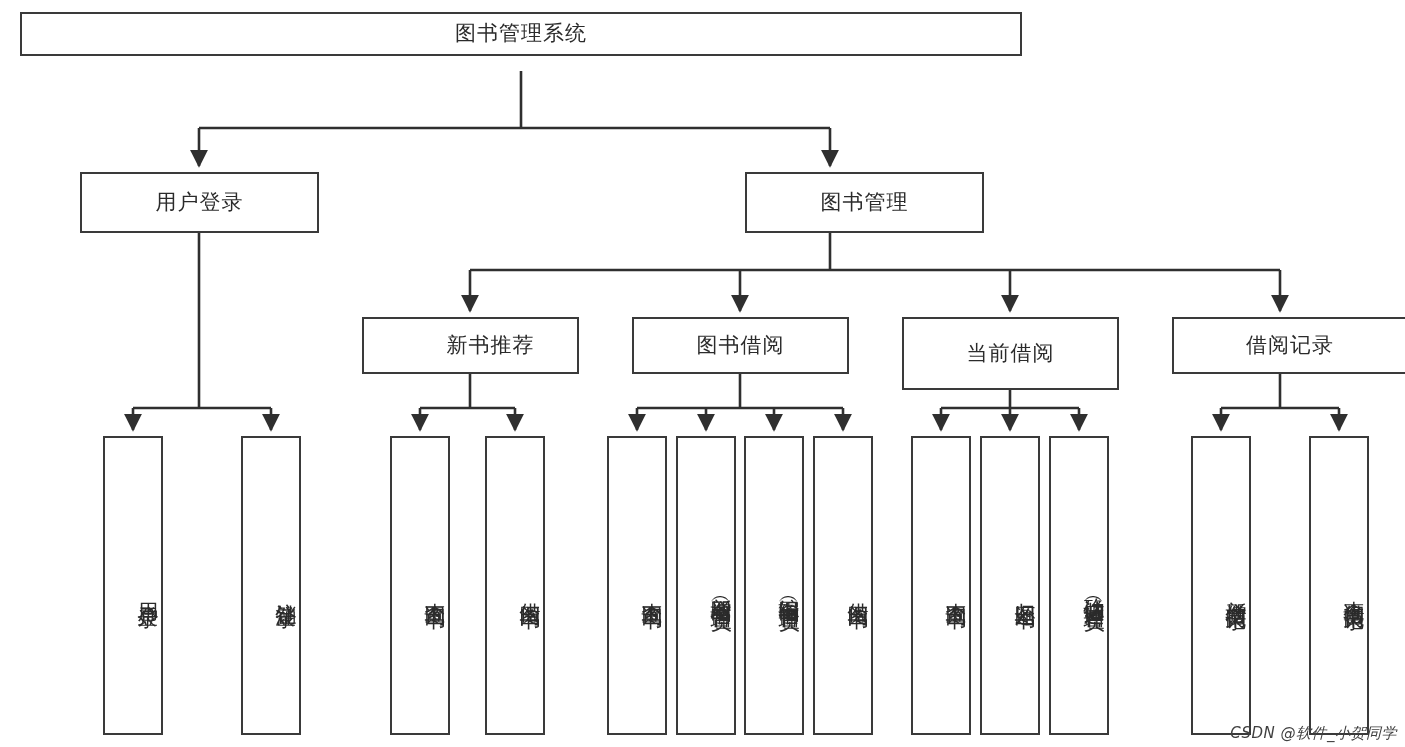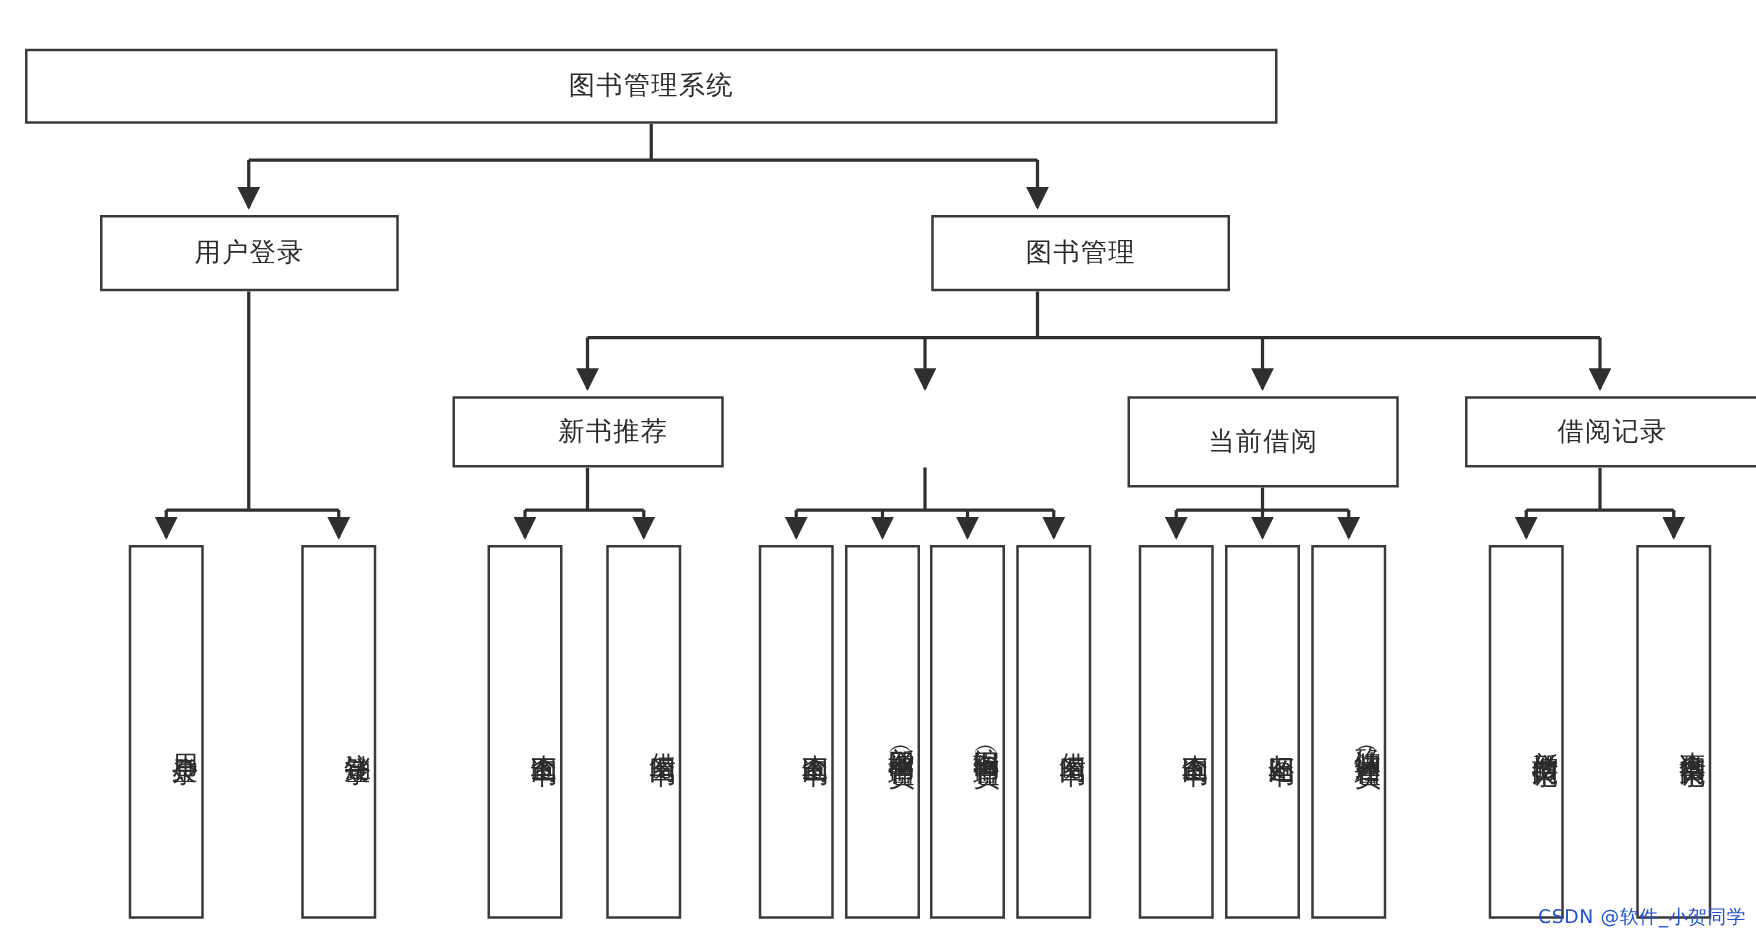--- a/index.html
+++ b/index.html
@@ -52,23 +52,24 @@
   .node.vert .vtxt {
     writing-mode: vertical-rl;
     text-orientation: upright;
     display: block;
   }
   .watermark {
     position: absolute;
     right: 8px;
     bottom: 4px;
     font-size: 15px;
-    color: #1d4ed8;
+    color: #404040;
     white-space: nowrap;
     letter-spacing: 0.5px;
+    font-style: italic;
   }
 </style>
 </head>
 <body>
 
 <div id="canvas">
 
   <svg id="wires" viewBox="0 0 1405 747" xmlns="http://www.w3.org/2000/svg">
     <defs>
       <marker id="arrow" viewBox="0 0 10 10" refX="9" refY="5" markerWidth="7" markerHeight="7" orient="auto-start-reverse">
@@ -112,33 +113,36 @@
       <path d="M 1010 408 L 1010 430" marker-end="url(#arrow)"></path>
       <path d="M 1079 408 L 1079 430" marker-end="url(#arrow)"></path>
 
       <path d="M 1280 374 L 1280 408"></path>
       <path d="M 1221 408 L 1339 408"></path>
       <path d="M 1221 408 L 1221 430" marker-end="url(#arrow)"></path>
       <path d="M 1339 408 L 1339 430" marker-end="url(#arrow)"></path>
     </g>
   </svg>
 
-  <div class="node horiz" style="left:20px; top:12px; width:1002px; height:60px;margin-top:27px;">
+  <div class="node horiz" style="left:20px; top:12px; width:1002px; height:44px;">
     <span>图书管理系统</span>
   </div>
 
   <div class="node horiz" style="left:80px; top:172px; width:239px; height:61px;">
     <span>用户登录</span>
   </div>
   <div class="node horiz" style="left:745px; top:172px; width:239px; height:61px;">
     <span>图书管理</span>
   </div>
 
   <div class="node horiz" style="left:362px; top:317px; width:217px; height:57px;padding-left:40px;">
     <span>新书推荐</span>
+  </div>
+  <div class="node horiz" style="left:632px; top:317px; width:217px; height:57px;">
+    <span>图书借阅</span>
   </div>
   <div class="node horiz" style="left:902px; top:317px; width:217px; height:73px;">
     <span>当前借阅</span>
   </div>
   <div class="node horiz" style="left:1172px; top:317px; width:236px; height:57px;">
     <span>借阅记录</span>
   </div>
 
   <div class="node vert" style="left:103px; top:436px; width:60px; height:299px;">
     <span class="vtxt">用户登录</span>

